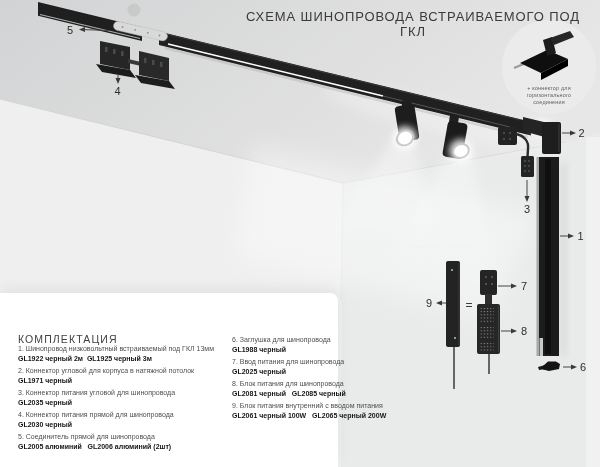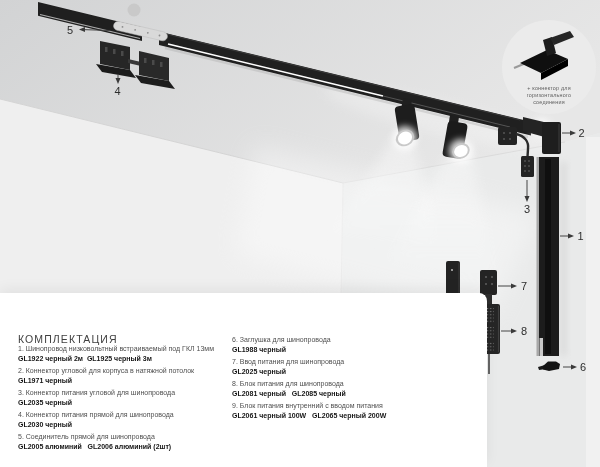--- a/index.html
+++ b/index.html
@@ -5,21 +5,21 @@
   html,body{margin:0;padding:0;background:#fff;}
   .stage{position:relative;width:600px;height:467px;overflow:hidden;
          font-family:"Liberation Sans",sans-serif;background:#ececec;}
   .stage svg{position:absolute;left:0;top:0;}
   svg text{font-family:"Liberation Sans",sans-serif;}
   .co{font-size:11px;fill:#2e2e2e;}
   .eq{font-size:12px;fill:#3a3a3a;}
   .inset-txt{font-size:5.4px;fill:#5f5f5f;letter-spacing:.2px;}
   .title{position:absolute;left:238px;top:9px;width:350px;text-align:center;
          font-size:13px;font-weight:500;letter-spacing:.9px;color:#3a3a3a;}
-  .panel{position:absolute;left:0;top:293px;width:487px;height:174px;background:#fff;
+  .panel{position:absolute;left:0;top:293px;width:338px;height:174px;background:#fff;
          border-radius:0 8px 0 0;box-shadow:0 -4px 14px rgba(0,0,0,.06);}
   .kit-heading{position:absolute;left:18px;top:40px;font-size:10.5px;font-weight:500;
                letter-spacing:1.1px;color:#3f3f3f;}
   .kit-col{position:absolute;}
   .kit-col1{left:18px;top:51px;width:212px;}
   .kit-col2{left:232px;top:42px;width:168px;}
   .kit-item{margin-bottom:2.5px;}
   .kit-desc{font-size:7px;line-height:9.8px;color:#4f4f4f;white-space:nowrap;}
   .kit-codes{font-size:7px;line-height:9.8px;color:#151515;font-weight:700;white-space:pre;}
 </style>
@@ -221,20 +221,21 @@
   <text class="co" x="581.5" y="137" text-anchor="middle">2</text>
   <text class="co" x="527" y="213" text-anchor="middle">3</text>
   <text class="co" x="580.5" y="240" text-anchor="middle">1</text>
   <text class="co" x="583" y="371" text-anchor="middle">6</text>
   <text class="co" x="524" y="290" text-anchor="middle">7</text>
   <text class="co" x="524" y="335" text-anchor="middle">8</text>
   <text class="co" x="429" y="307" text-anchor="middle">9</text>
   <text class="eq" x="469" y="309" text-anchor="middle">=</text>
 </svg>
 
+<div class="title">СХЕМА ШИНОПРОВОДА ВСТРАИВАЕМОГО ПОД ГКЛ</div>
 
 <div class="panel">
   <div class="kit-heading">КОМПЛЕКТАЦИЯ</div>
 
   <div class="kit-col kit-col1">
     <div class="kit-item">
       <div class="kit-desc">1. Шинопровод низковольтный встраиваемый под ГКЛ 13мм</div>
       <div class="kit-codes">GL1922 черный 2м  GL1925 черный 3м</div>
     </div>
     <div class="kit-item">

